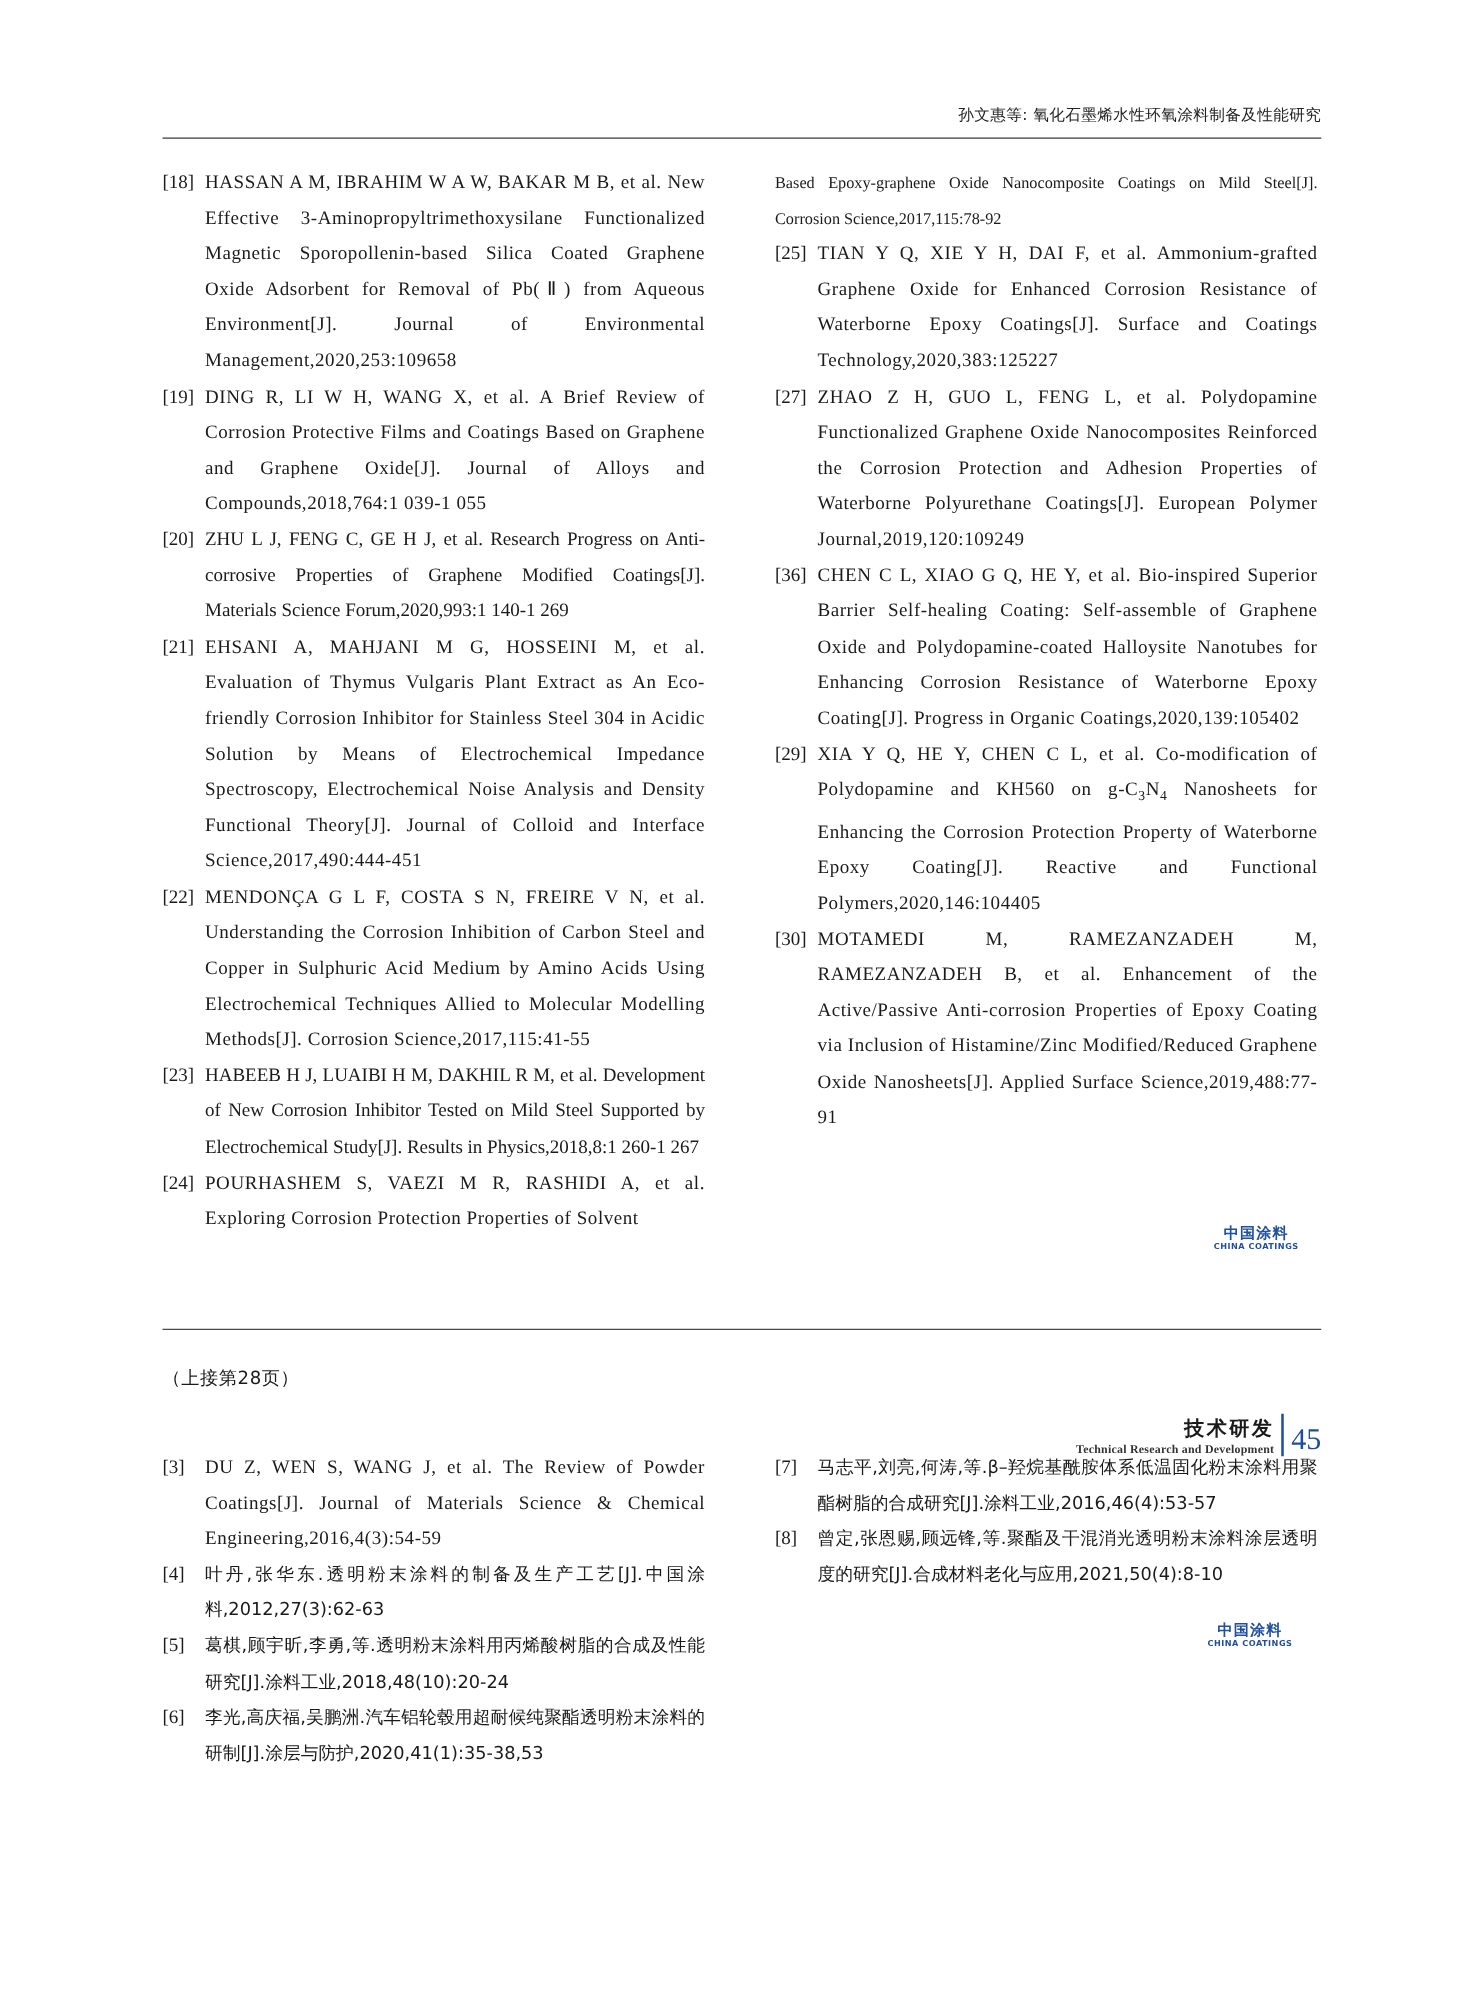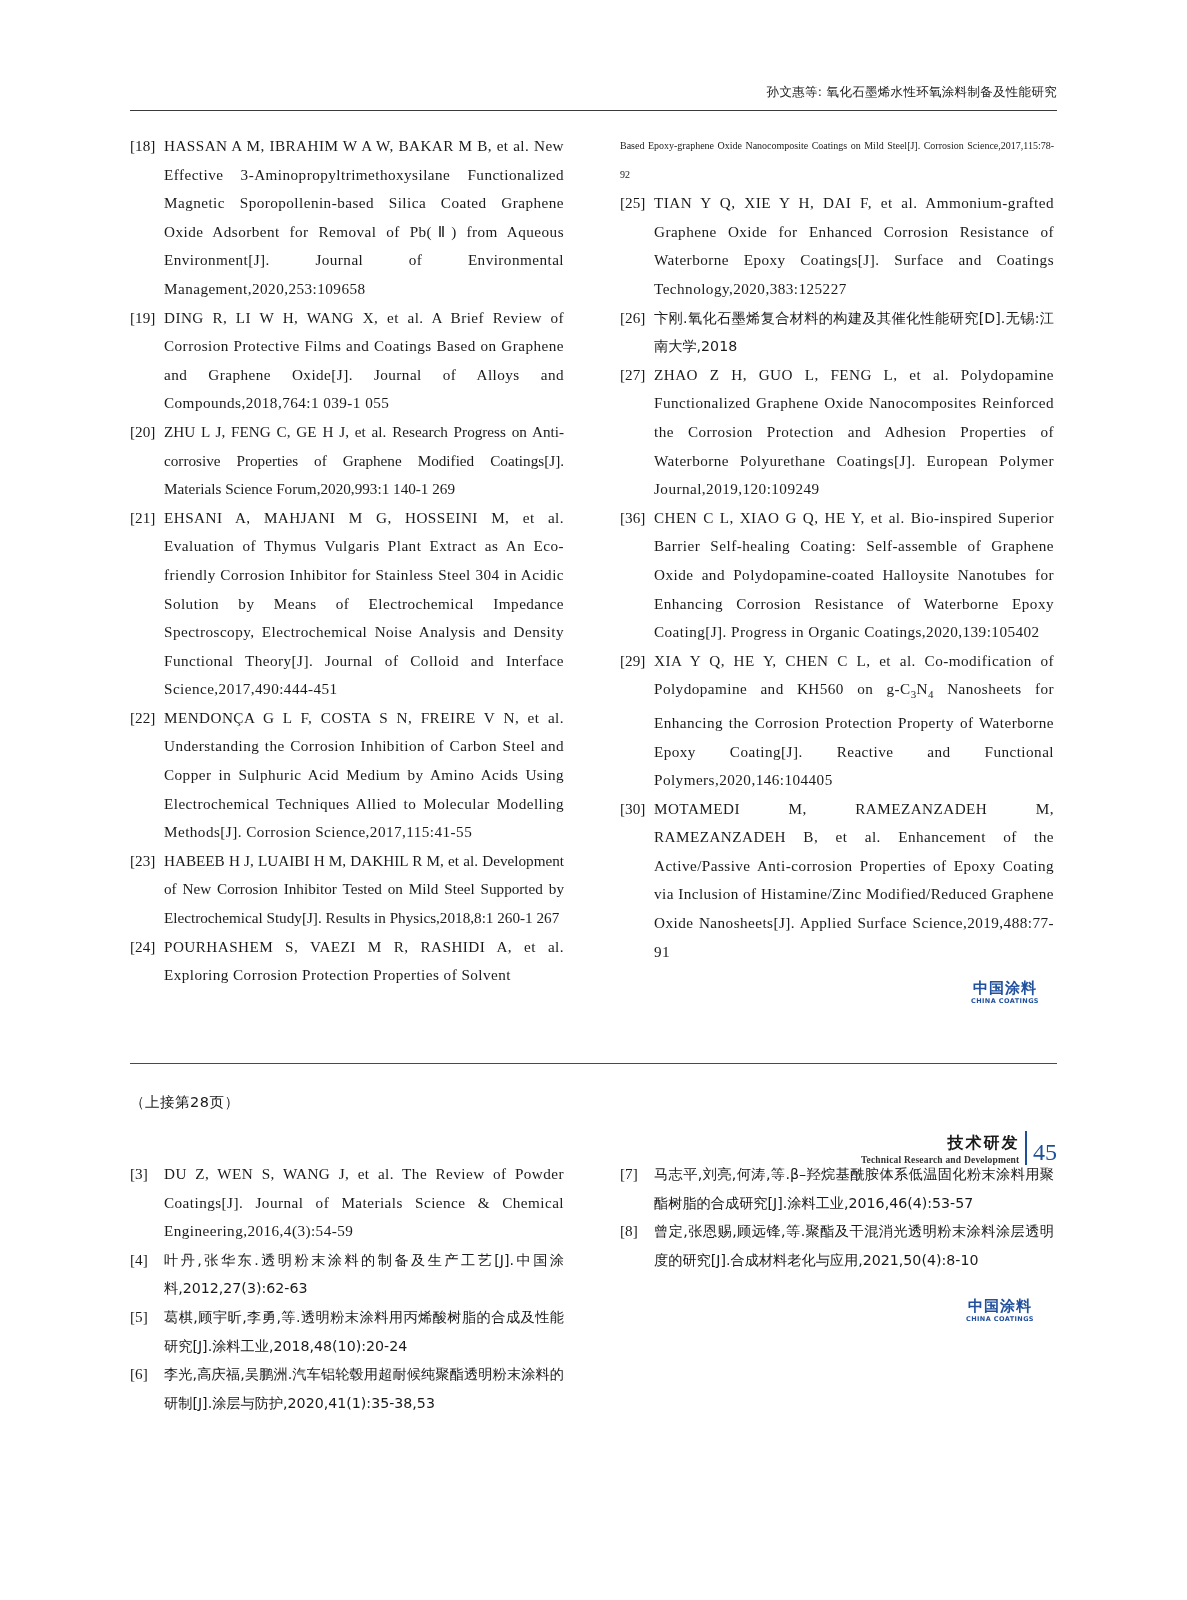--- a/index.html
+++ b/index.html
@@ -71,34 +71,34 @@
     flex: 1 1 auto;
   }
   .ref .body.wide {
     letter-spacing: 0.45px;
   }
   .ref .body.cjk {
     font-family: "DejaVu Sans", "Liberation Serif", serif;
     font-size: 14.2px;
   }
   .cont {
-    font-size: 10px;
+    font-size: 13px;
     line-height: 28.6px;
     text-align: justify;
   }
 
   
   .logo {
     font-family: "DejaVu Sans", sans-serif;
     text-align: center;
     line-height: 1.1;
     color: #21519e;
   }
   .logo .cn {
-    font-size: 15px;
+    font-size: 12px;
     font-weight: bold;
     letter-spacing: 1px;
   }
   .logo .en {
     font-size: 6.5px;
     font-weight: bold;
     letter-spacing: 0.4px;
     margin-top: 1px;
   }
   .logo-top {
@@ -237,24 +237,20 @@
 
     <div class="col">
 
       <div class="cont">Based Epoxy-graphene Oxide Nanocomposite Coatings on Mild Steel[J]. Corrosion Science,2017,115:78-92</div>
 
       <div class="ref">
         <div class="num">[25]</div>
         <div class="body wide">TIAN Y Q, XIE Y H, DAI F, et al. Ammonium-grafted Graphene Oxide for Enhanced Corrosion Resistance of Waterborne Epoxy Coatings[J]. Surface and Coatings Technology,2020,383:125227</div>
       </div>
 
-      <div class="ref">
-        <div class="num">[26]</div>
-        <div class="body cjk">卞刚.氧化石墨烯复合材料的构建及其催化性能研究[D].无锡:江南大学,2018</div>
-      </div>
 
       <div class="ref">
         <div class="num">[27]</div>
         <div class="body wide">ZHAO Z H, GUO L, FENG L, et al. Polydopamine Functionalized Graphene Oxide Nanocomposites Reinforced the Corrosion Protection and Adhesion Properties of Waterborne Polyurethane Coatings[J]. European Polymer Journal,2019,120:109249</div>
       </div>
 
       <div class="ref">
         <div class="num">[36]</div>
         <div class="body wide">CHEN C L, XIAO G Q, HE Y, et al. Bio-inspired Superior Barrier Self-healing Coating: Self-assemble of Graphene Oxide and Polydopamine-coated Halloysite Nanotubes for Enhancing Corrosion Resistance of Waterborne Epoxy Coating[J]. Progress in Organic Coatings,2020,139:105402</div>
       </div>

